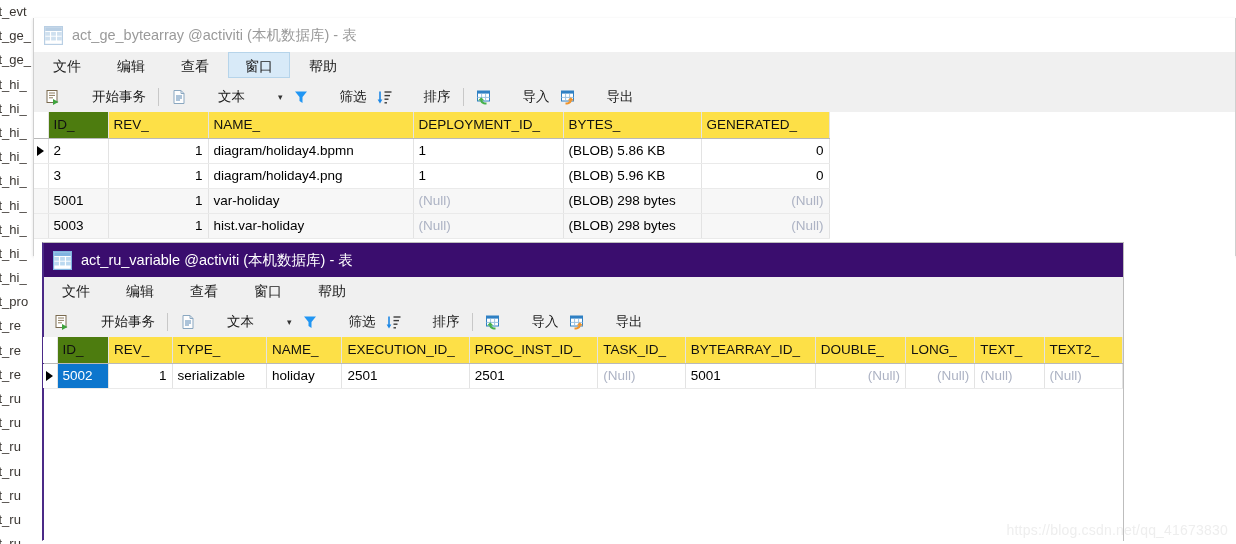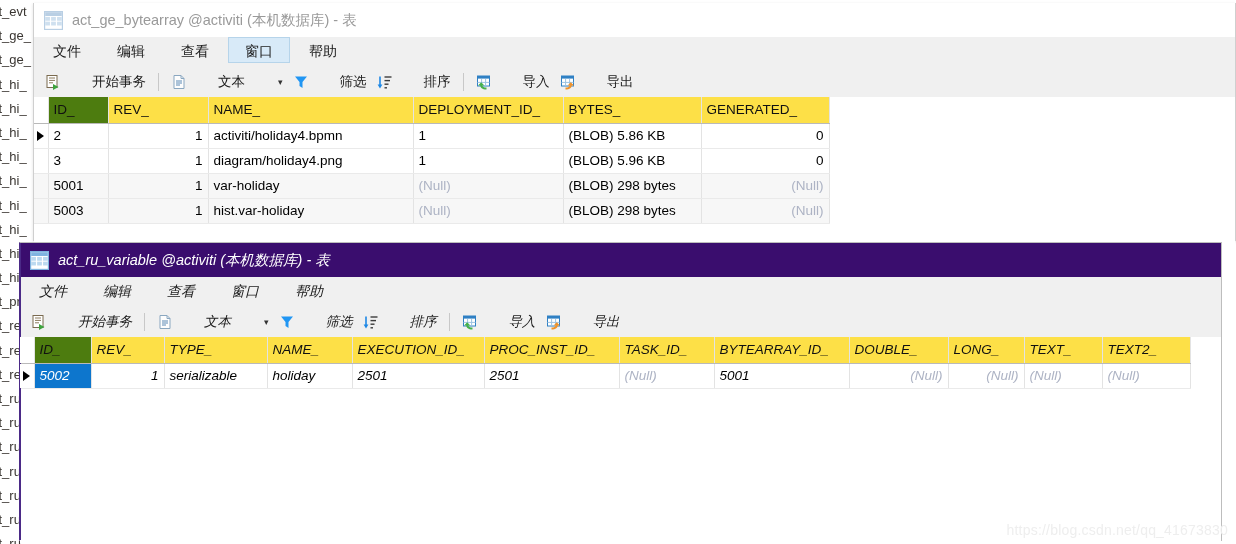--- a/index.html
+++ b/index.html
@@ -175,21 +175,21 @@
     left: 3px; top: 50%;
     transform: translateY(-50%);
     width: 0; height: 0;
     border-left: 7px solid #000;
     border-top: 5px solid transparent;
     border-bottom: 5px solid transparent;
   }
 
   
   #win-bytearray {
-    left: 33px; top: 3px;
+    left: 33px; top: 18px;
     width: 1203px; height: 238px;
     border: 1px solid #cfcfcf;
     border-top: none;
     box-shadow: 0 1px 3px rgba(0,0,0,0.12);
   }
   #win-bytearray .win-titlebar {
     background: #ffffff;
     color: #9a9a9a;
   }
   #win-bytearray .grid-wrap {
@@ -197,25 +197,24 @@
     height: 132px;
     overflow: hidden;
   }
   #win-bytearray .pad {
     height: 42px;
     background: #ffffff;
   }
 
   
   #win-variable {
-    left: 19px; top: 242px;
-    width: 1203px; height: 299px;
+    left: 42px; top: 242px;
+    width: 1082px; height: 299px;
     border: 1px solid #bdbdbd;
     border-left: 1px solid #5c3a8e;
-    font-style: italic;
   }
   #win-variable .win-titlebar {
     background: #3a0d6e;
     color: #ffffff;
   }
   #win-variable .grid-wrap {
     background: #fff;
     height: 56px;
     overflow: hidden;
   }
@@ -399,21 +398,21 @@
             <th>GENERATED_</th>
           </tr>
         </thead>
         <tbody>
           <tr>
             <td class="gutter">
               <span class="arrow"></span>
             </td>
             <td class="">2</td>
             <td class="num">1</td>
-            <td class="">activiti/holiday4.bpmn</td>
+            <td class="">diagram/holiday4.bpmn</td>
             <td class="">1</td>
             <td class="">(BLOB) 5.86 KB</td>
             <td class="num">0</td>
           </tr>
           <tr>
             <td class="gutter"></td>
             <td class="">3</td>
             <td class="num">1</td>
             <td class="">diagram/holiday4.png</td>
             <td class="">1</td>

